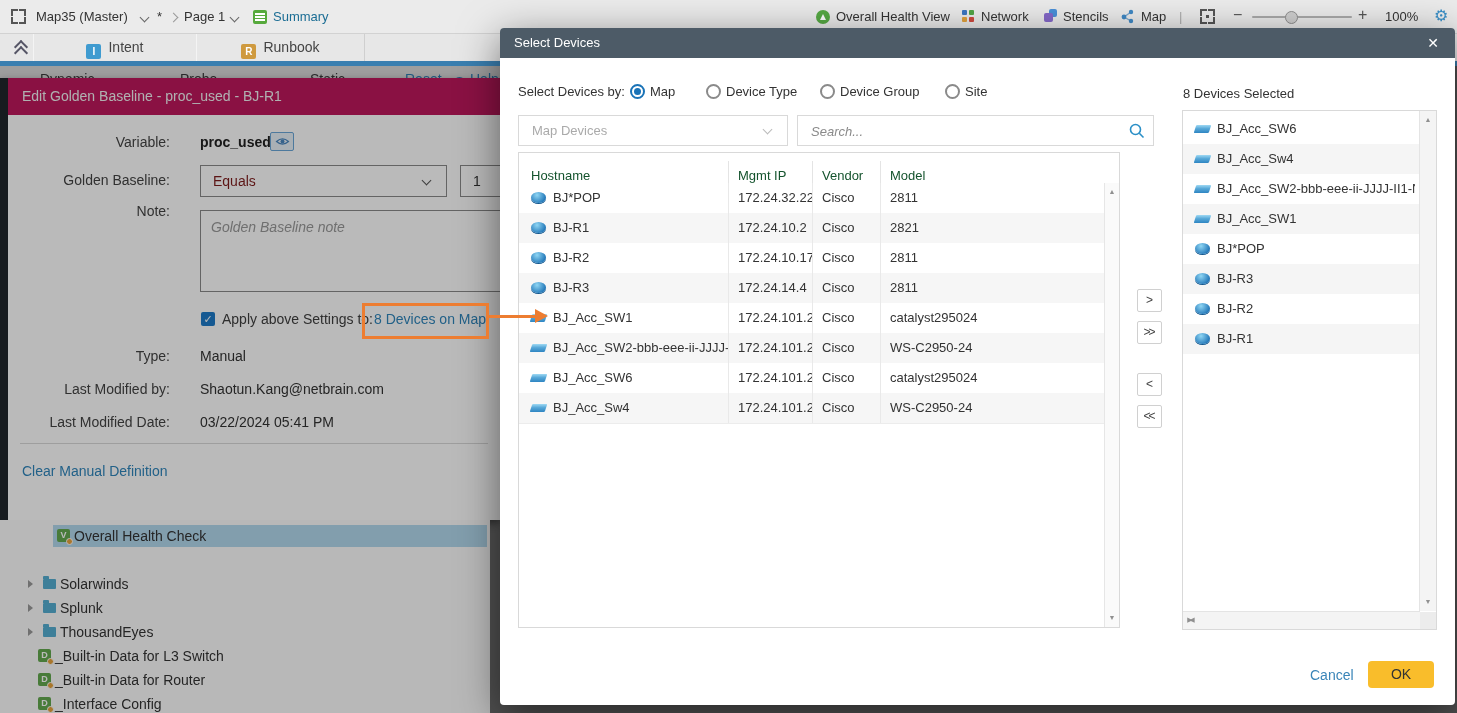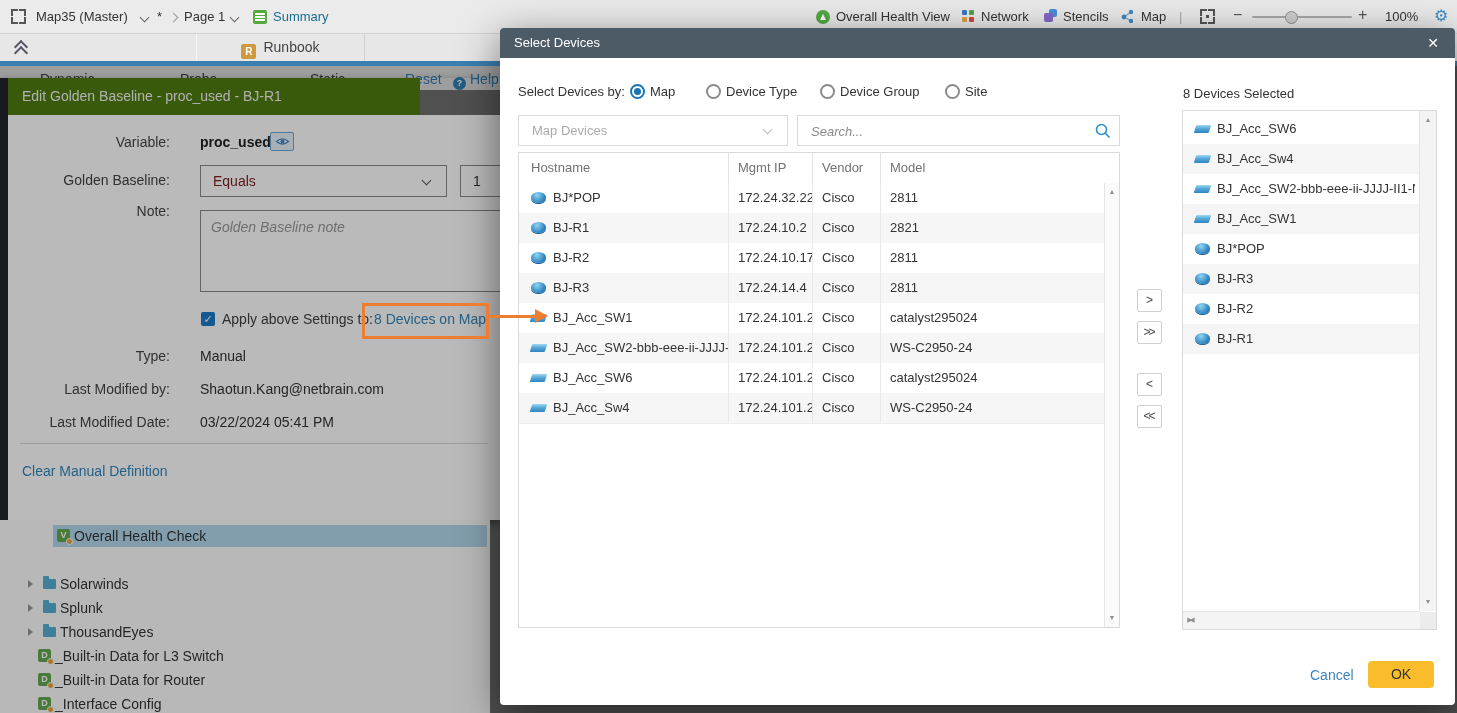--- a/index.html
+++ b/index.html
@@ -45,21 +45,21 @@
   .tab.active{background:#6291ad;color:#fff;height:33px;}
   
   #subtabs{left:0;top:66px;width:510px;height:24px;background:#d9d9d9;z-index:4;font-size:14px;color:#3c3c3c;}
   .subtab{position:absolute;top:5px;white-space:nowrap;}
   .subtab.blue{color:#2f7eb5;}
   .help-q{display:inline-block;width:13px;height:13px;border-radius:50%;background:#2f7eb5;color:#fff;font-size:9px;font-weight:bold;text-align:center;line-height:13px;vertical-align:-2px;margin-right:4px;}
 
   
   #editpanel{left:0;top:78px;width:500px;height:442px;z-index:10;overflow:hidden;box-shadow:0 3px 8px rgba(0,0,0,.45);}
   #editpanel .lstrip{position:absolute;left:0;top:0;width:8px;height:442px;background:#20262b;}
-  #editpanel .ehead{position:absolute;left:8px;top:0;width:412px;height:37px;background:#4d7c0f;color:#f2f2f2;font-size:14px;line-height:37px;padding-left:14px;box-sizing:border-box;}
+  #editpanel .ehead{position:absolute;left:8px;top:0;width:492px;height:37px;background:#be185d;color:#f2f2f2;font-size:14px;line-height:37px;padding-left:14px;box-sizing:border-box;}
   #editpanel .ebody{position:absolute;left:8px;top:37px;width:492px;height:405px;background:#ffffff;}
   .flabel{position:absolute;width:162px;text-align:right;font-size:14px;color:#444;}
   .fval{position:absolute;left:192px;font-size:14px;color:#333;}
   .eye-btn{position:absolute;left:262px;width:22px;height:17px;border:1px solid #6aa7d8;background:#e8f1f9;border-radius:2px;text-align:center;}
   .gb-select{position:absolute;left:192px;top:50px;width:247px;height:32px;border:1px solid #8a8a8a;box-sizing:border-box;font-size:14px;color:#7f1d1d;line-height:30px;padding-left:12px;background:#fff;}
   .gb-select .chev{position:absolute;right:14px;top:11px;border-color:#555;}
   .gb-input{position:absolute;left:452px;top:50px;width:60px;height:32px;border:1px solid #8a8a8a;box-sizing:border-box;font-size:14px;color:#333;padding-left:12px;background:#fff;font-family:"Liberation Sans",sans-serif;}
   .note-area{position:absolute;left:192px;top:95px;width:320px;height:82px;border:1px solid #8a8a8a;box-sizing:border-box;background:#fff;font-family:"Liberation Sans",sans-serif;font-size:14px;padding:8px 10px;resize:none;}
   .note-area::placeholder{font-style:italic;color:#999;}
   .cbx{position:absolute;left:193px;top:197px;width:14px;height:14px;background:#1e7bc8;border-radius:2px;color:#fff;font-size:11px;line-height:14px;text-align:center;}
@@ -87,28 +87,28 @@
   #modal .mhead{position:absolute;left:0;top:0;width:955px;height:30px;background:#4d5b67;border-radius:4px 4px 0 0;color:#fff;font-size:13px;line-height:30px;padding-left:14px;box-sizing:border-box;}
   .close-x{position:absolute;right:10px;top:0;width:24px;height:30px;color:#fff;font-size:14px;text-align:center;line-height:30px;}
   .by-label{position:absolute;left:18px;top:56px;font-size:13px;color:#333;}
   .radio{position:absolute;top:56px;width:15px;height:15px;border-radius:50%;border:2px solid #8a8a8a;box-sizing:border-box;background:#fff;}
   .radio.on{border-color:#1a73b7;}
   .radio.on::after{content:"";position:absolute;left:2px;top:2px;width:7px;height:7px;border-radius:50%;background:#1a73b7;}
   .radio-label{position:absolute;top:56px;font-size:13px;color:#333;}
   .sel-count{position:absolute;left:683px;top:58px;font-size:13px;color:#333;}
   .map-dd{position:absolute;left:18px;top:87px;width:270px;height:31px;border:1px solid #d9d9d9;box-sizing:border-box;color:#aaa;font-size:13px;line-height:29px;padding-left:13px;background:#fff;}
   .map-dd .chev{position:absolute;right:14px;top:10px;border-color:#bbb;}
-  .search-box{position:absolute;left:297px;top:87px;width:323px;height:31px;border:1px solid #d9d9d9;box-sizing:border-box;background:#fff;}
+  .search-box{position:absolute;left:297px;top:87px;width:357px;height:31px;border:1px solid #d9d9d9;box-sizing:border-box;background:#fff;}
   .search-box input{position:absolute;left:0;top:0;width:290px;height:29px;border:0;outline:none;padding-left:13px;font-size:13px;font-family:"Liberation Sans",sans-serif;color:#333;background:transparent;}
   .search-box input::placeholder{font-style:italic;color:#8a8a8a;}
   .search-ic{position:absolute;right:8px;top:7px;}
 
   
   #dtable{position:absolute;left:18px;top:124px;width:602px;height:476px;border:1px solid #d9d9d9;box-sizing:border-box;background:#fff;}
-  .thead{position:absolute;left:0;top:0;width:600px;height:30px;border-bottom:6px solid #a16207;color:#737373;}
+  .thead{position:absolute;left:0;top:8px;width:600px;height:30px;border-bottom:6px solid #a16207;color:#14532d;}
   .th{position:absolute;top:0;height:30px;line-height:30px;border-right:1px solid #e4e4e4;box-sizing:border-box;padding-left:9px;}
   .tbody{position:absolute;left:0;top:30px;width:586px;height:444px;overflow:hidden;}
   .trow{position:absolute;left:0;width:586px;height:30px;border-bottom:1px solid #ececec;background:#fff;}
   .trow.alt{background:#f6f6f6;}
   .tc{position:absolute;top:0;height:30px;line-height:30px;border-right:1px solid #e9e9e9;box-sizing:border-box;overflow:hidden;white-space:nowrap;}
   .c-host{left:0;width:210px;}
   .c-ip{left:210px;width:84px;padding-left:9px;}
   .c-ven{left:294px;width:68px;padding-left:9px;}
   .c-mod{left:362px;width:224px;padding-left:9px;border-right:none !important;}
   .dev-icon{position:absolute;left:12px;top:10px;}
@@ -204,20 +204,23 @@
     <span class="tb-item plusminus" style="left:1358px;">+</span>
     <span class="tb-item" style="left:1385px;">100%</span>
     <span class="tb-item gear" style="left:1434px;">⚙</span>
   </div>
 
   <div id="tabbar" class="abs nosel">
     <span class="collapse-btn">
         <span class="c1"></span>
         <span class="c2"></span>
       </span>
+    <div class="tab" style="left:33px;width:162px;">
+      <span class="ticon" style="background:#3f9bd0;">I</span><span>Intent</span>
+    </div>
     <div class="tab" style="left:196px;width:167px;">
       <span class="ticon" style="background:#cf9a3f;">R</span><span>Runbook</span>
     </div>
     <div class="bluestrip"></div>
   </div>
 
   <div id="subtabs" class="abs nosel">
     <span class="subtab" style="left:40px;">Dynamic</span>
     <span class="subtab" style="left:180px;">Probe</span>
     <span class="subtab" style="left:310px;">Static</span>

